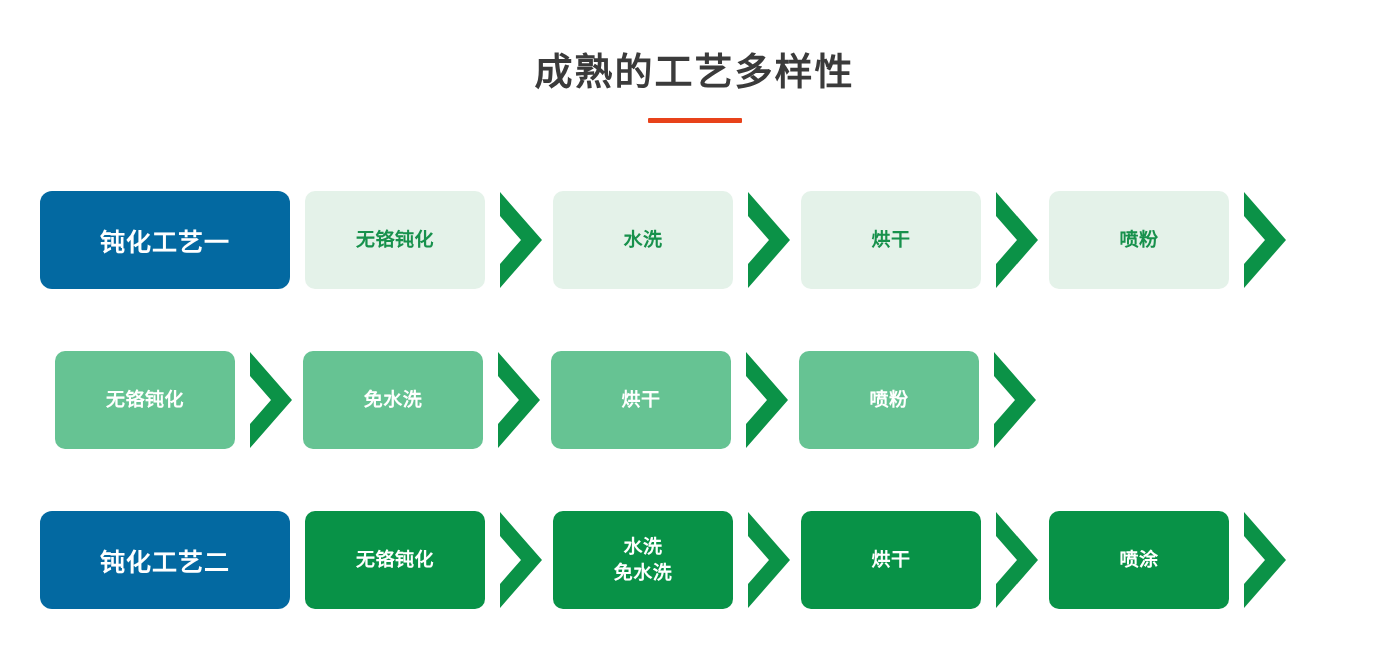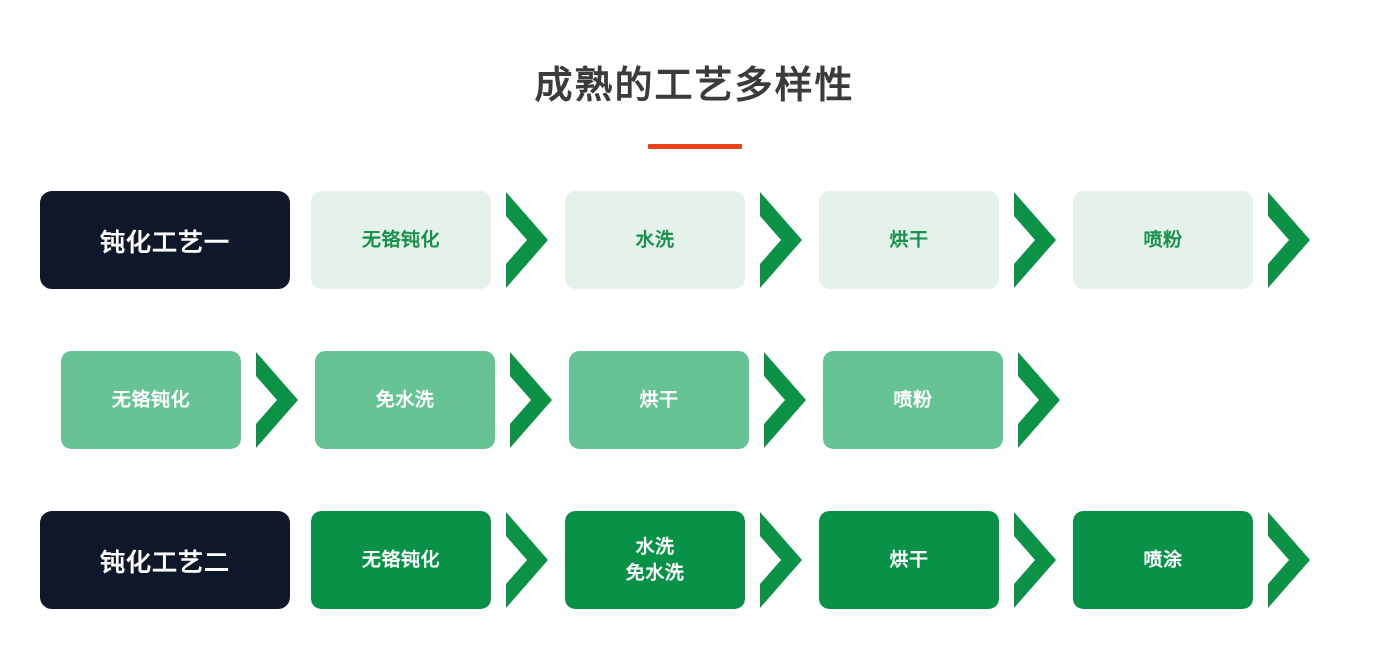--- a/index.html
+++ b/index.html
@@ -21,21 +21,21 @@
     top: 0;
     left: 0;
     width: 1389px;
     height: 160px;
     display: flex;
     flex-direction: column;
     align-items: center;
     justify-content: flex-start;
   }
   .page-title {
-    margin: 13px;
+    margin: 0;
     padding-top: 46px;
     font-size: 38px;
     line-height: 52px;
     font-weight: 700;
     letter-spacing: 2px;
     color: #3b3b3b;
     text-align: center;
     white-space: nowrap;
   }
   .title-underline {
@@ -64,21 +64,21 @@
     align-items: center;
     padding-left: 40px;
     box-sizing: border-box;
   }
 
   
   .row-label {
     width: 250px;
     height: 98px;
     border-radius: 12px;
-    background: #0f172a;
+    background: #0369a1;
     color: #ffffff;
     display: flex;
     align-items: center;
     justify-content: center;
     font-size: 25px;
     font-weight: 700;
     letter-spacing: 1px;
     flex: 0 0 auto;
     white-space: nowrap;
   }
@@ -93,21 +93,20 @@
     border-radius: 10px;
     display: flex;
     align-items: center;
     justify-content: center;
     text-align: center;
     font-size: 19px;
     font-weight: 700;
     letter-spacing: 0.5px;
     line-height: 26px;
     flex: 0 0 auto;
-    margin-left: 6px;
   }
   .step-text { display: block; }
 
   
   .chevron {
     width: 50px;
     height: 100px;
     flex: 0 0 auto;
     display: flex;
     align-items: center;

